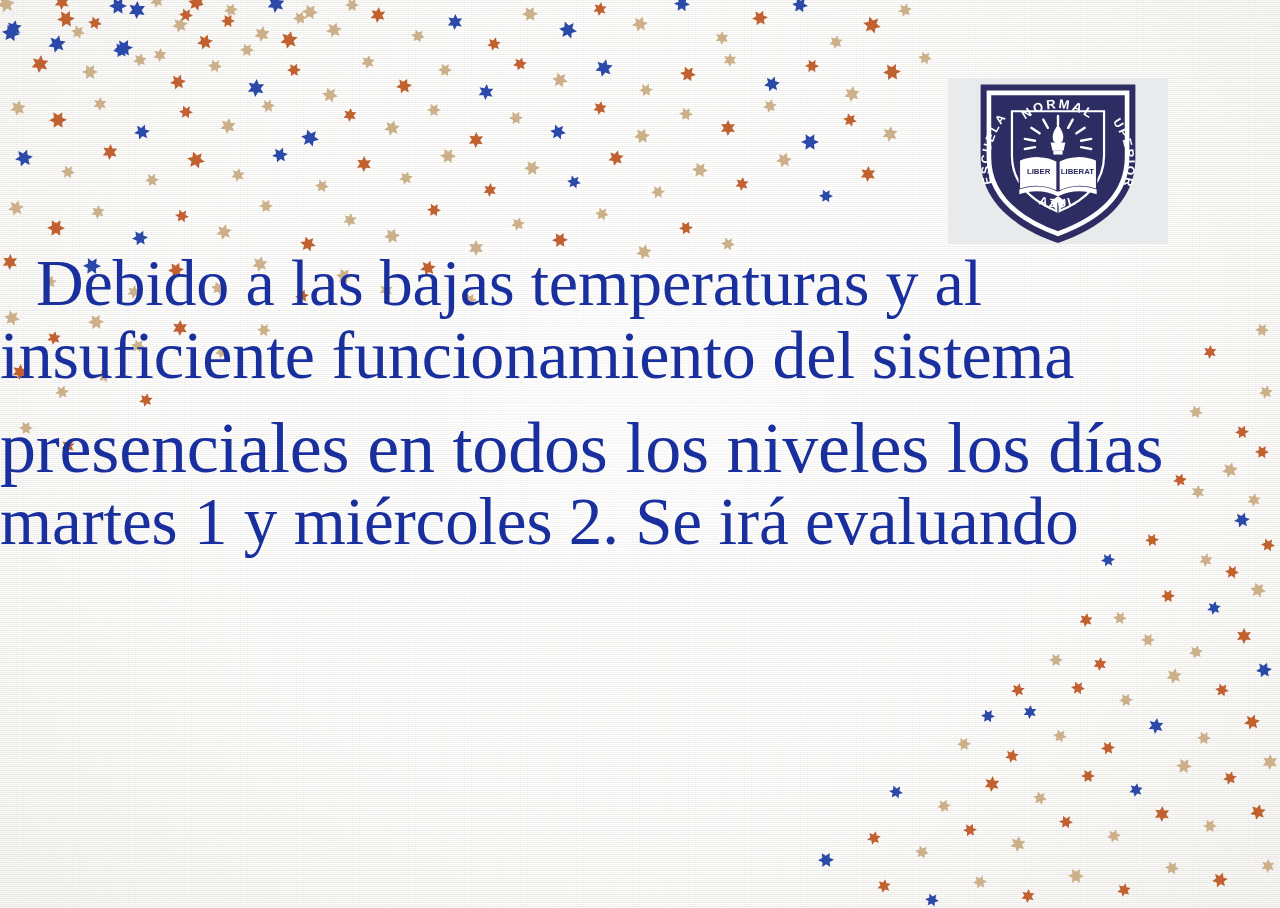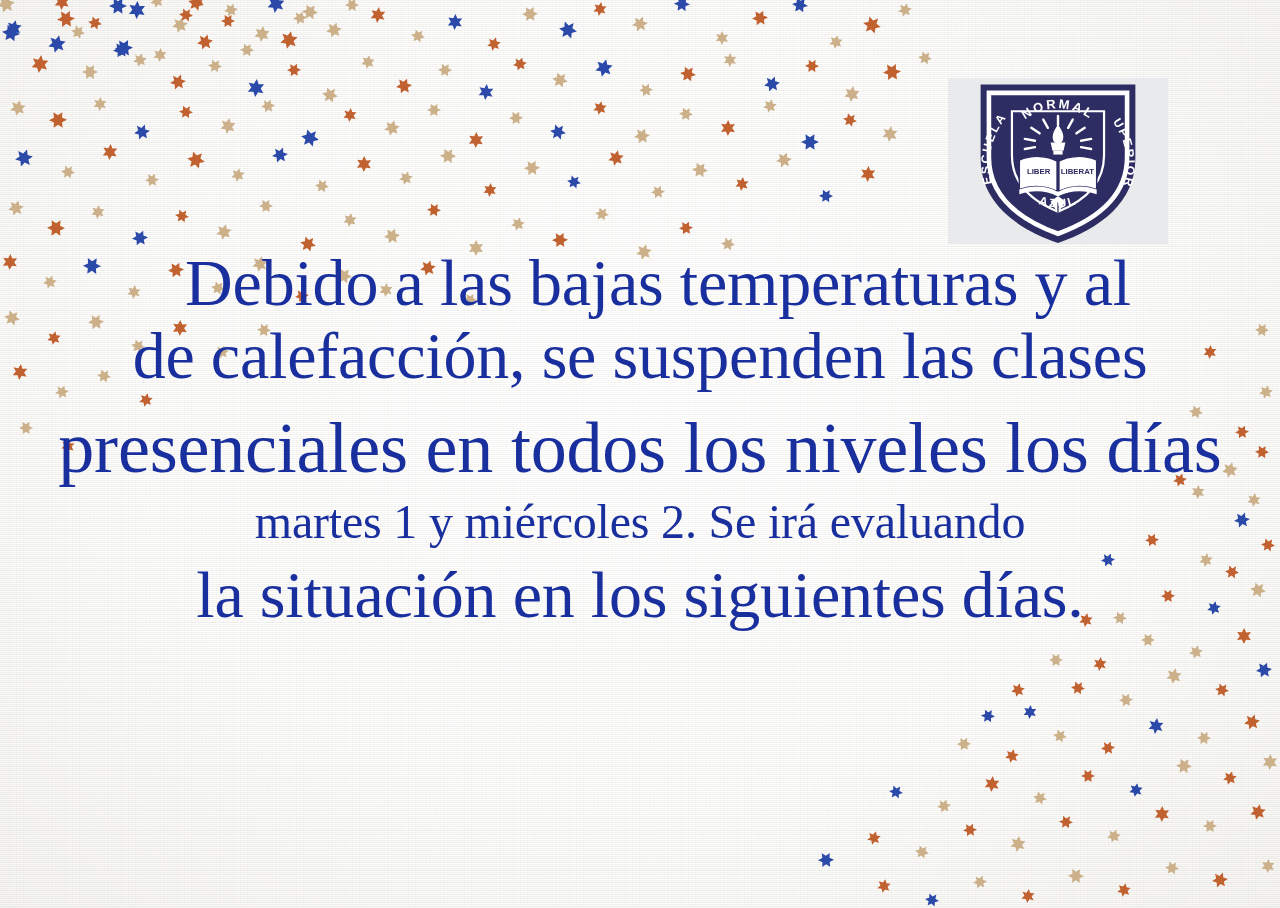--- a/index.html
+++ b/index.html
@@ -70,33 +70,32 @@
     z-index:6;
   }
   #logo-box svg { position:absolute; left:50%; top:50%; transform:translate(-50%,-50%); }
 
   
   #message {
     position:absolute;
     left:0; top:246px;
     width:1280px;
     z-index:8;
-    text-align:center;
     color:#1a2f9e;
     font-family:"Liberation Serif", serif;
     font-size:66px;
     line-height:73px;
     letter-spacing:-0.2px;
     text-rendering:optimizeLegibility;
   }
   #message .line { display:block; white-space:nowrap; }
   #message .line.l1 { padding-left:36px; }
   #message .line.l2 { font-size:68px; }
   #message .line.l4 { font-size:72px;margin-top:20px; }
-  #message .line.l5 { font-size:48px; }
+  #message .line.l5 { font-size:67px; }
 </style>
 </head>
 <body>
 
 <div id="poster">
 
   <div id="texture"></div>
   <div id="vignette"></div>
 
   <div id="confetti-layer">
@@ -835,19 +834,18 @@
         <textPath href="#arcLeftUp" startOffset="50%" text-anchor="middle">ESCUELA</textPath>
       </text>
       <text font-family="&quot;Liberation Sans&quot;, sans-serif" font-size="13" font-weight="bold" fill="#ffffff" letter-spacing="2.2">
         <textPath href="#arcRightDn" startOffset="50%" text-anchor="middle">SUPERIOR</textPath>
       </text>
     </svg>
   </div>
 
   <div id="message">
     <span class="line l1">Debido a las bajas temperaturas y al</span>
-    <span class="line l3">de calefacción, se suspenden las clases</span>
+    <span class="line l2">insuficiente funcionamiento del sistema</span>
     <span class="line l4">presenciales en todos los niveles los días</span>
     <span class="line l5">martes 1 y miércoles 2. Se irá evaluando</span>
-    <span class="line l6">la situación en los siguientes días.</span>
   </div>
 
 </div>
 
 </body></html>

